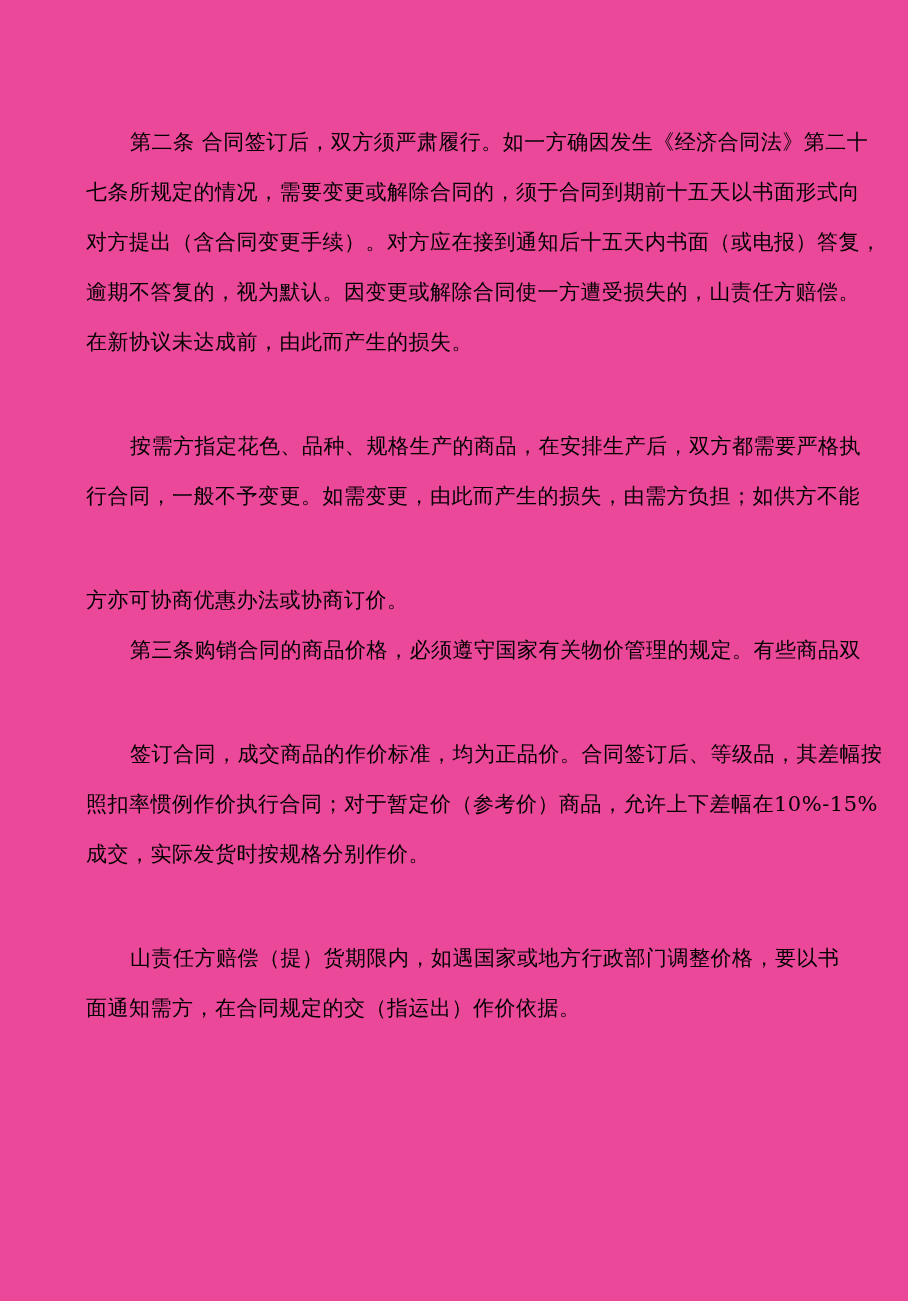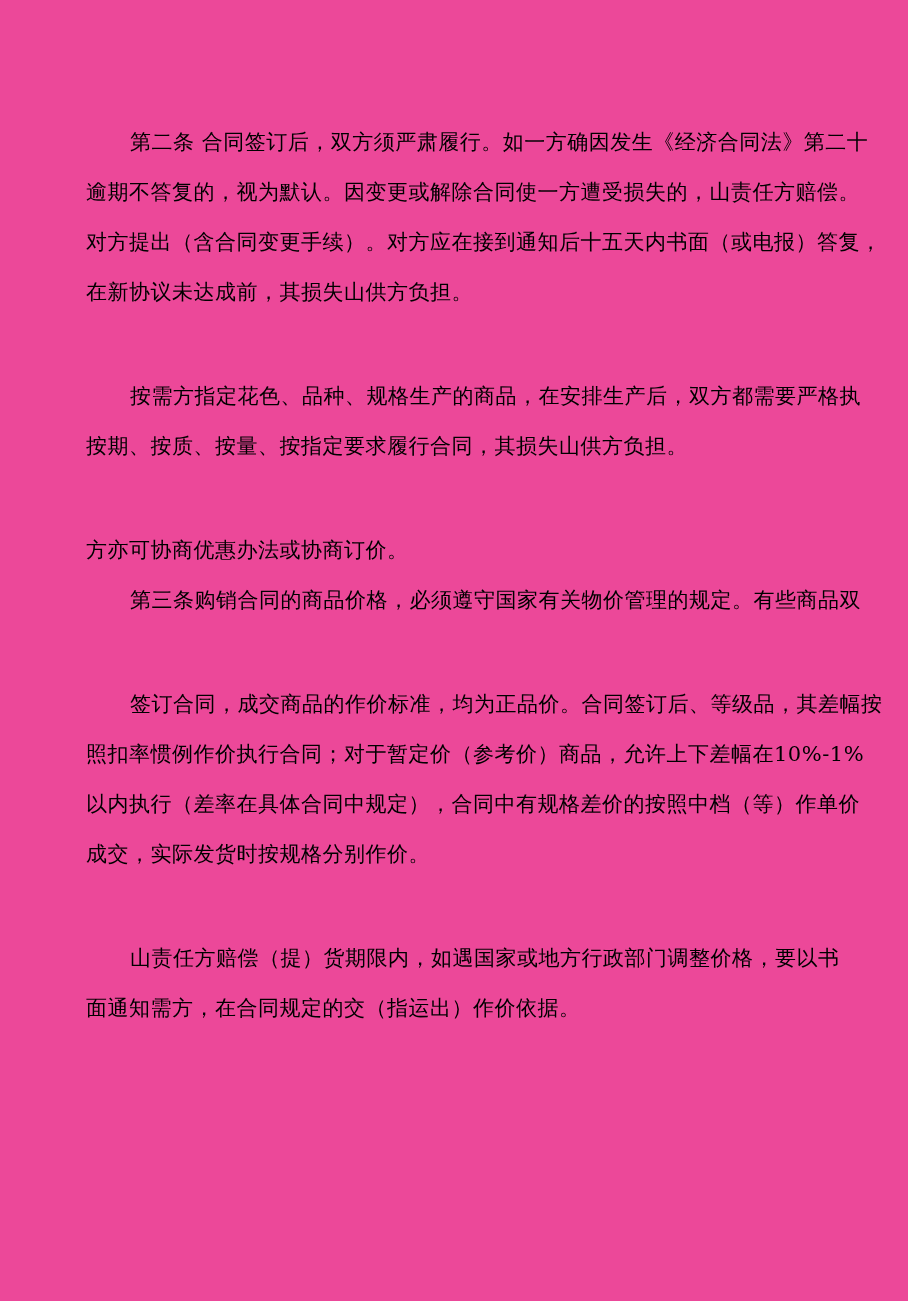--- a/index.html
+++ b/index.html
@@ -37,36 +37,36 @@
     padding-left: 44px;
   }
 </style>
 </head>
 <body>
 
 <div class="page">
   <div id="document-body">
       <div class="para">
         <div class="line indent">第二条 合同签订后，双方须严肃履行。如一方确因发生《经济合同法》第二十</div>
+        <div class="line">七条所规定的情况，需要变更或解除合同的，须于合同到期前十五天以书面形式向</div>
+        <div class="line">对方提出（含合同变更手续）。对方应在接到通知后十五天内书面（或电报）答复，</div>
         <div class="line">逾期不答复的，视为默认。因变更或解除合同使一方遭受损失的，山责任方赔偿。</div>
-        <div class="line">对方提出（含合同变更手续）。对方应在接到通知后十五天内书面（或电报）答复，</div>
-        <div class="line">在新协议未达成前，其损失山供方负担。</div>
+        <div class="line">在新协议未达成前，由此而产生的损失。</div>
       </div>
       <div class="para">
         <div class="line indent">按需方指定花色、品种、规格生产的商品，在安排生产后，双方都需要严格执</div>
-        <div class="line">按期、按质、按量、按指定要求履行合同，其损失山供方负担。</div>
+        <div class="line">行合同，一般不予变更。如需变更，由此而产生的损失，由需方负担；如供方不能</div>
       </div>
       <div class="para">
         <div class="line">方亦可协商优惠办法或协商订价。</div>
         <div class="line indent">第三条购销合同的商品价格，必须遵守国家有关物价管理的规定。有些商品双</div>
       </div>
       <div class="para">
         <div class="line indent">签订合同，成交商品的作价标准，均为正品价。合同签订后、等级品，其差幅按</div>
-        <div class="line">照扣率惯例作价执行合同；对于暂定价（参考价）商品，允许上下差幅在10%-1%</div>
-        <div class="line">以内执行（差率在具体合同中规定），合同中有规格差价的按照中档（等）作单价</div>
+        <div class="line">照扣率惯例作价执行合同；对于暂定价（参考价）商品，允许上下差幅在10%-15%</div>
         <div class="line">成交，实际发货时按规格分别作价。</div>
       </div>
       <div class="para">
         <div class="line indent">山责任方赔偿（提）货期限内，如遇国家或地方行政部门调整价格，要以书</div>
         <div class="line">面通知需方，在合同规定的交（指运出）作价依据。</div>
       </div>
     </div>
 </div>
 
 </body></html>

